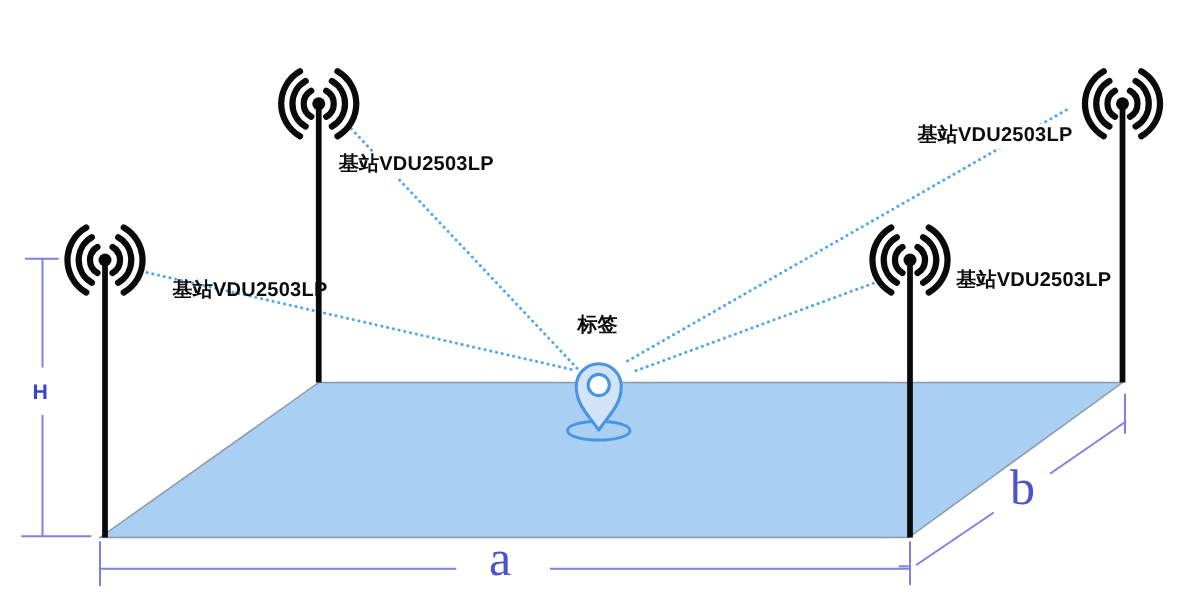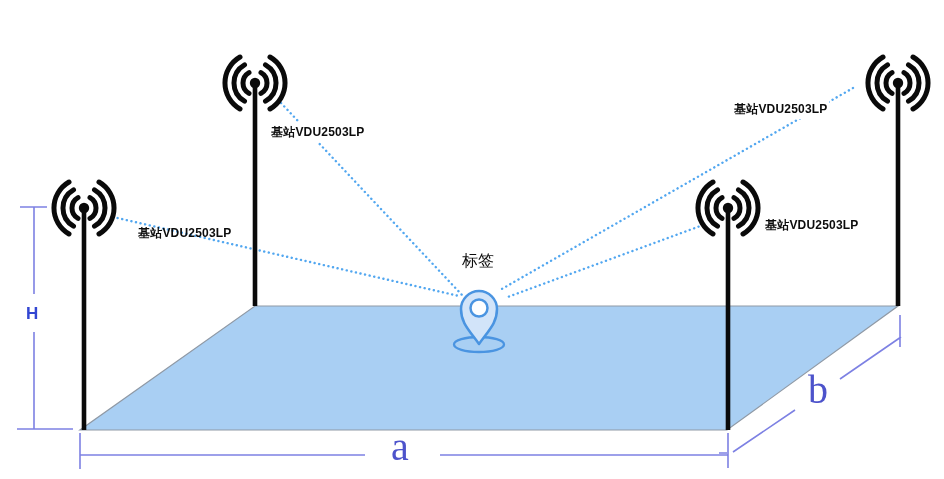--- a/index.html
+++ b/index.html
@@ -6,28 +6,28 @@
   .canvas{
     position:relative;
     width:944px;height:479px;
     background:#ffffff;
     overflow:hidden;
     font-family:"Liberation Sans",sans-serif;
   }
   .diagram-svg{position:absolute;left:0;top:0;z-index:1;}
   .lbl{
     position:absolute;z-index:2;
-    font-weight:bold;font-size:12px;line-height:20px;
+    font-weight:bold;font-size:16px;line-height:20px;
     color:#0c0c0c;white-space:nowrap;
     letter-spacing:0.2px;
   }
   .lbl.masked{background:#ffffff;padding:0 1px;}
   .tag-lbl{
     position:absolute;z-index:2;
-    font-weight:normal;font-size:16px;line-height:20px;
+    font-weight:bold;font-size:16px;line-height:20px;
     color:#0c0c0c;white-space:nowrap;
   }
   .dim-h{
     position:absolute;z-index:2;
     font-weight:bold;font-size:17px;line-height:20px;
     color:#3246d2;
   }
   .dim-serif{
     position:absolute;z-index:2;
     font-family:"Liberation Serif",serif;

